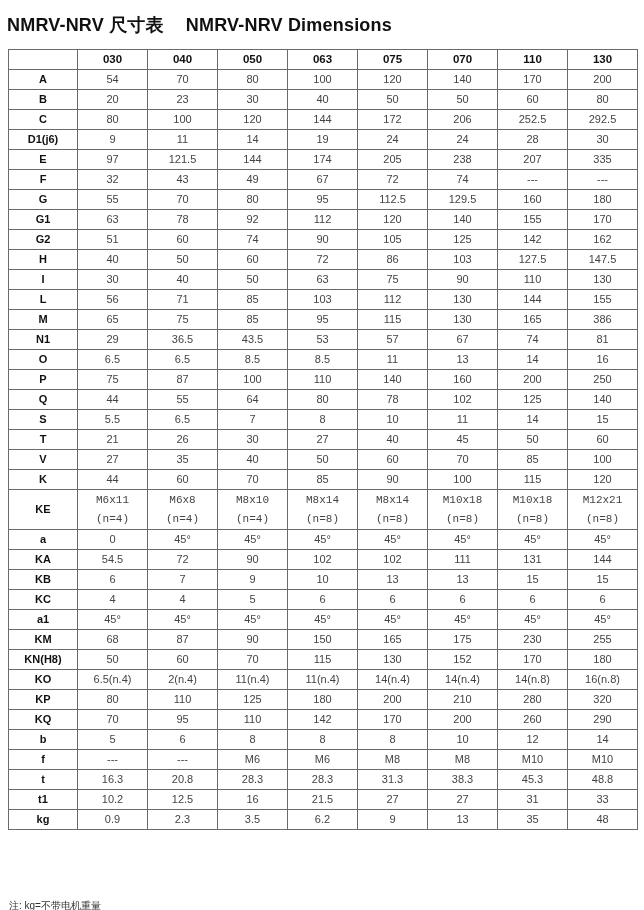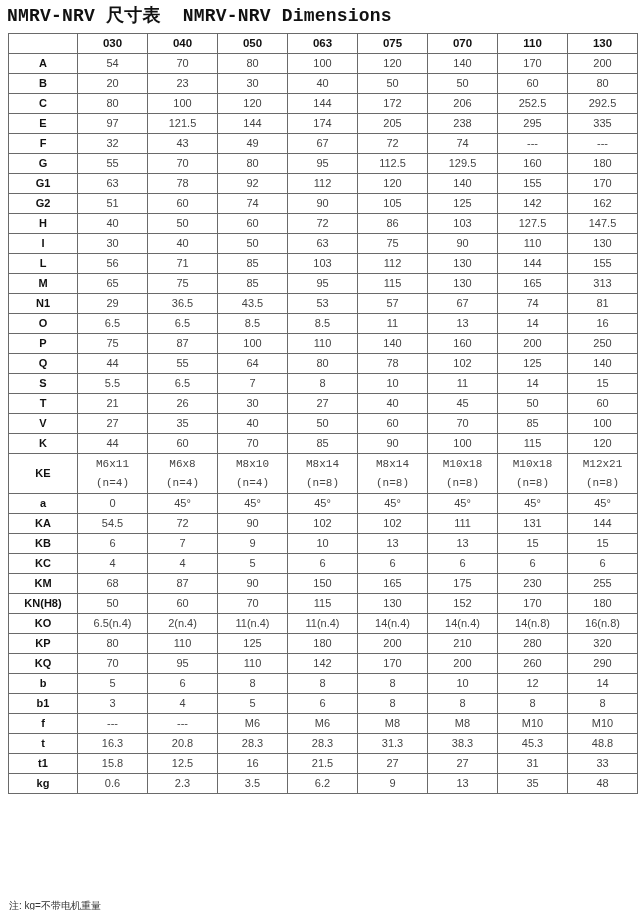--- a/index.html
+++ b/index.html
@@ -1,21 +1,21 @@
 <!DOCTYPE html>
 <html><head>
 <meta charset="utf-8">
 <style>
   html, body { margin: 0; padding: 0; background: #ffffff; }
   body { width: 644px; height: 910px; position: relative; overflow: hidden;
          font-family: "Liberation Sans", "DejaVu Sans", sans-serif; color: #1a1a1a; }
-  .title { position: absolute; left: 7px; top: 3px; font-size: 18px; font-weight: bold;
-           letter-spacing: 0.2px; color: #111; white-space: nowrap; font-family: Liberation Mono, monospace; }
+  .title { position: absolute; left: 7px; top: 13px; font-size: 18px; font-weight: bold;
+           letter-spacing: 0.2px; color: #111; white-space: nowrap; }
   .title .gap { display: inline-block; width: 22px; }
-  table.dims { position: absolute; left: 8px; top: 33px; border-collapse: collapse;
+  table.dims { position: absolute; left: 8px; top: 49px; border-collapse: collapse;
                table-layout: fixed; width: 629px; border: 1.5px solid #333; }
   table.dims col.lbl { width: 69px; }
   table.dims col.val { width: 70px; }
   table.dims td, table.dims th { border: 1px solid #6a6a6a; height: 19px; padding: 0;
             text-align: center; vertical-align: middle; font-size: 11px; line-height: 13px; }
   table.dims thead th { font-weight: bold; font-size: 11.5px; color: #111; height: 19px; }
   table.dims tbody th { font-weight: bold; font-size: 11px; color: #111; }
   table.dims tbody td { color: #444; font-weight: normal; }
   table.dims tr.tall td, table.dims tr.tall th { height: 39px; }
   .ke-line { display: block; line-height: 19px; font-family: Liberation Mono, monospace; }
@@ -82,28 +82,39 @@
         <td>80</td>
         <td>100</td>
         <td>120</td>
         <td>144</td>
         <td>172</td>
         <td>206</td>
         <td>252.5</td>
         <td>292.5</td>
       </tr>
       <tr>
+        <th>D1(j6)</th>
+        <td>9</td>
+        <td>11</td>
+        <td>14</td>
+        <td>19</td>
+        <td>24</td>
+        <td>24</td>
+        <td>28</td>
+        <td>30</td>
+      </tr>
+      <tr>
         <th>E</th>
         <td>97</td>
         <td>121.5</td>
         <td>144</td>
         <td>174</td>
         <td>205</td>
         <td>238</td>
-        <td>295</td>
+        <td>207</td>
         <td>335</td>
       </tr>
       <tr>
         <th>F</th>
         <td>32</td>
         <td>43</td>
         <td>49</td>
         <td>67</td>
         <td>72</td>
         <td>74</td>
@@ -178,21 +189,21 @@
       </tr>
       <tr>
         <th>M</th>
         <td>65</td>
         <td>75</td>
         <td>85</td>
         <td>95</td>
         <td>115</td>
         <td>130</td>
         <td>165</td>
-        <td>313</td>
+        <td>386</td>
       </tr>
       <tr>
         <th>N1</th>
         <td>29</td>
         <td>36.5</td>
         <td>43.5</td>
         <td>53</td>
         <td>57</td>
         <td>67</td>
         <td>74</td>
@@ -352,20 +363,31 @@
         <td>4</td>
         <td>4</td>
         <td>5</td>
         <td>6</td>
         <td>6</td>
         <td>6</td>
         <td>6</td>
         <td>6</td>
       </tr>
       <tr>
+        <th class="big-a">a1</th>
+        <td>45°</td>
+        <td>45°</td>
+        <td>45°</td>
+        <td>45°</td>
+        <td>45°</td>
+        <td>45°</td>
+        <td>45°</td>
+        <td>45°</td>
+      </tr>
+      <tr>
         <th>KM</th>
         <td>68</td>
         <td>87</td>
         <td>90</td>
         <td>150</td>
         <td>165</td>
         <td>175</td>
         <td>230</td>
         <td>255</td>
       </tr>
@@ -418,31 +440,20 @@
         <td>5</td>
         <td>6</td>
         <td>8</td>
         <td>8</td>
         <td>8</td>
         <td>10</td>
         <td>12</td>
         <td>14</td>
       </tr>
       <tr>
-        <th>b1</th>
-        <td>3</td>
-        <td>4</td>
-        <td>5</td>
-        <td>6</td>
-        <td>8</td>
-        <td>8</td>
-        <td>8</td>
-        <td>8</td>
-      </tr>
-      <tr>
         <th>f</th>
         <td>---</td>
         <td>---</td>
         <td>M6</td>
         <td>M6</td>
         <td>M8</td>
         <td>M8</td>
         <td>M10</td>
         <td>M10</td>
       </tr>
@@ -452,32 +463,32 @@
         <td>20.8</td>
         <td>28.3</td>
         <td>28.3</td>
         <td>31.3</td>
         <td>38.3</td>
         <td>45.3</td>
         <td>48.8</td>
       </tr>
       <tr>
         <th>t1</th>
-        <td>15.8</td>
+        <td>10.2</td>
         <td>12.5</td>
         <td>16</td>
         <td>21.5</td>
         <td>27</td>
         <td>27</td>
         <td>31</td>
         <td>33</td>
       </tr>
       <tr>
         <th>kg</th>
-        <td>0.6</td>
+        <td>0.9</td>
         <td>2.3</td>
         <td>3.5</td>
         <td>6.2</td>
         <td>9</td>
         <td>13</td>
         <td>35</td>
         <td>48</td>
       </tr>
     </tbody>
 </table>

